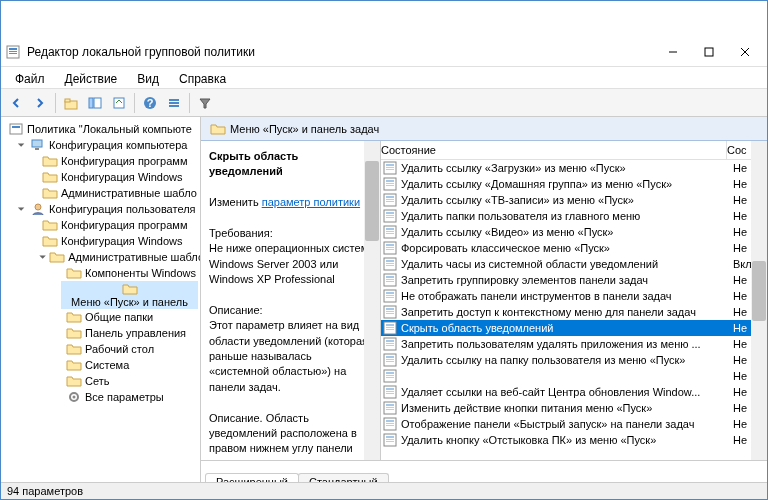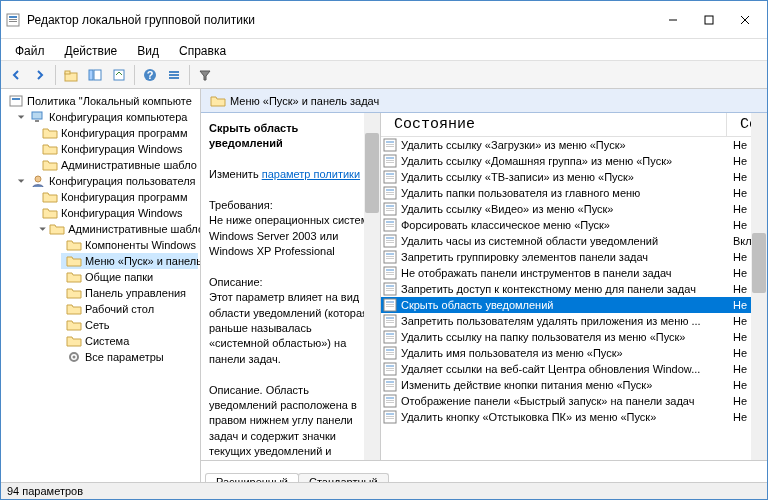--- a/index.html
+++ b/index.html
@@ -1,43 +1,43 @@
 <!DOCTYPE html>
 <html><head>
 <meta charset="utf-8">
 <style>
 * { margin:0; padding:0; box-sizing:border-box; font-family:"Segoe UI",Tahoma,sans-serif; font-size:11px; }
 body { background:#fff; width:768px; height:500px; overflow:hidden; border:1px solid #4a88c7; display:flex; flex-direction:column; }
-.titlebar { height:38px; background:#fff; display:flex; align-items:center; padding:8px 4px; border-bottom:1px solid #e0e0e0; }
+.titlebar { height:30px; background:#fff; display:flex; align-items:center; padding:8px 4px; border-bottom:1px solid #e0e0e0;margin-top:36px; }
 .titlebar .icon { width:16px; height:16px; margin-right:6px; }
 .titlebar .title { flex:1; font-size:12px; color:#000; }
 .winbtns { display:flex; }
 .winbtn { width:36px; height:26px; display:flex; align-items:center; justify-content:center; color:#333; }
 .menubar { height:22px; background:#fff; display:flex; align-items:flex-end; padding:0 4px; border-bottom:1px solid #e0e0e0; }
 .menubar .mitem { padding:2px 10px; font-size:12px; }
 .toolbar { height:28px; background:#f5f5f5; display:flex; align-items:center; padding:2px 4px; border-bottom:1px solid #ccc; gap:2px; }
 .tbtn { width:22px; height:22px; display:flex; align-items:center; justify-content:center; border:1px solid transparent; }
 .sep { width:1px; height:20px; background:#ccc; margin:0 2px; }
 .main { flex:1; display:flex; overflow:hidden; }
 .tree { width:200px; border-right:1px solid #ccc; overflow:auto; padding:4px 2px; background:#fff; }
 .tnode { display:flex; align-items:center; padding:1px 2px; white-space:nowrap; cursor:default; }
-.tnode.sel { background:#cde8ff; }
+.tnode.sel { background:#cde8ff;flex-direction:column; }
 .twist { width:12px; text-align:center; color:#666; font-size:9px; }
 .ticon { width:16px; height:14px; margin:0 3px; }
 .tlabel { font-size:11px; }
 .right { flex:1; display:flex; flex-direction:column; overflow:hidden; }
 .rhead { height:24px; background:#e6eefa; border-bottom:1px solid #a8c0e0; display:flex; align-items:center; padding:0 6px; }
 .rhead .ticon { margin-right:4px; }
 .rbody { flex:1; display:flex; overflow:hidden; }
 .desc { width:180px; border-right:1px solid #ccc; padding:8px; overflow:auto; position:relative; font-size:11px; line-height:1.4; }
 .desc b { font-weight:bold; }
 .desc a { color:#0066cc; text-decoration:underline; }
 .list { flex:1; overflow:auto; background:#fff; position:relative; }
 .lhdr { display:flex; background:#fff; border-bottom:1px solid #e0e0e0; position:sticky; top:0; }
-.lhdr .col { padding:3px 13px; border-right:1px solid #e0e0e0; font-size:15px;font-family:Liberation Mono, monospace; }
+.lhdr .col { padding:3px 0; border-right:1px solid #e0e0e0; font-size:11px; }
 .col1 { flex:1; min-width:280px; }
 .col2 { width:40px; }
 .lrow { display:flex; align-items:center; padding:1px 0; white-space:nowrap; }
 .lrow.sel { background:#0078d7; color:#fff; }
 .lrow .c1 { flex:1; display:flex; align-items:center; padding:0 2px; overflow:hidden; text-overflow:ellipsis; }
 .lrow .c2 { width:40px; padding:0 6px; }
 .lrow .pi { width:14px; height:14px; margin-right:4px; flex-shrink:0; }
 .tabs { height:22px; display:flex; align-items:flex-end; padding-left:4px; background:#fff; border-top:1px solid #ccc; }
 .tab { padding:2px 10px; border:1px solid #ccc; border-bottom:none; border-radius:3px 3px 0 0; background:#f5f5f5; margin-right:-1px; font-size:11px; position:relative; top:8px; }
 .tab.active { background:#fff; z-index:1; }
@@ -263,29 +263,29 @@
                 </svg>
               </span>
               <span class="tlabel">Рабочий стол</span>
             </div>
           <div class="tnode">
               <span class="ticon">
                 <svg width="16" height="14">
                   <path d="M1 3h5l1 2h8v7H1z" fill="#ffe9a8" stroke="#caa54a"></path>
                 </svg>
               </span>
+              <span class="tlabel">Система</span>
+            </div>
+          <div class="tnode">
+              <span class="ticon">
+                <svg width="16" height="14">
+                  <path d="M1 3h5l1 2h8v7H1z" fill="#ffe9a8" stroke="#caa54a"></path>
+                </svg>
+              </span>
               <span class="tlabel">Сеть</span>
-            </div>
-          <div class="tnode">
-              <span class="ticon">
-                <svg width="16" height="14">
-                  <path d="M1 3h5l1 2h8v7H1z" fill="#ffe9a8" stroke="#caa54a"></path>
-                </svg>
-              </span>
-              <span class="tlabel">Система</span>
             </div>
           <div class="tnode">
               <span class="ticon">
                 <svg width="16" height="14">
                   <circle cx="8" cy="7" r="4" fill="none" stroke="#888" stroke-width="2"></circle>
                   <circle cx="8" cy="7" r="1.5" fill="#888"></circle>
                 </svg>
               </span>
               <span class="tlabel">Все параметры</span>
             </div>
@@ -511,21 +511,20 @@
             <div class="lrow">
               <div class="c1">
                 <span class="pi">
                   <svg width="14" height="14">
                     <rect x="1" y="1" width="12" height="12" fill="#fff" stroke="#888"></rect>
                     <rect x="3" y="3" width="8" height="2" fill="#a8c8e8"></rect>
                     <rect x="3" y="6" width="8" height="1" fill="#ccc"></rect>
                     <rect x="3" y="8" width="8" height="1" fill="#ccc"></rect>
                   </svg>
                 </span>
-                <span>Удалить имя пользователя из меню «Пуск»</span>
               </div>
               <div class="c2">Не</div>
             </div>
             <div class="lrow">
               <div class="c1">
                 <span class="pi">
                   <svg width="14" height="14">
                     <rect x="1" y="1" width="12" height="12" fill="#fff" stroke="#888"></rect>
                     <rect x="3" y="3" width="8" height="2" fill="#a8c8e8"></rect>
                     <rect x="3" y="6" width="8" height="1" fill="#ccc"></rect>

